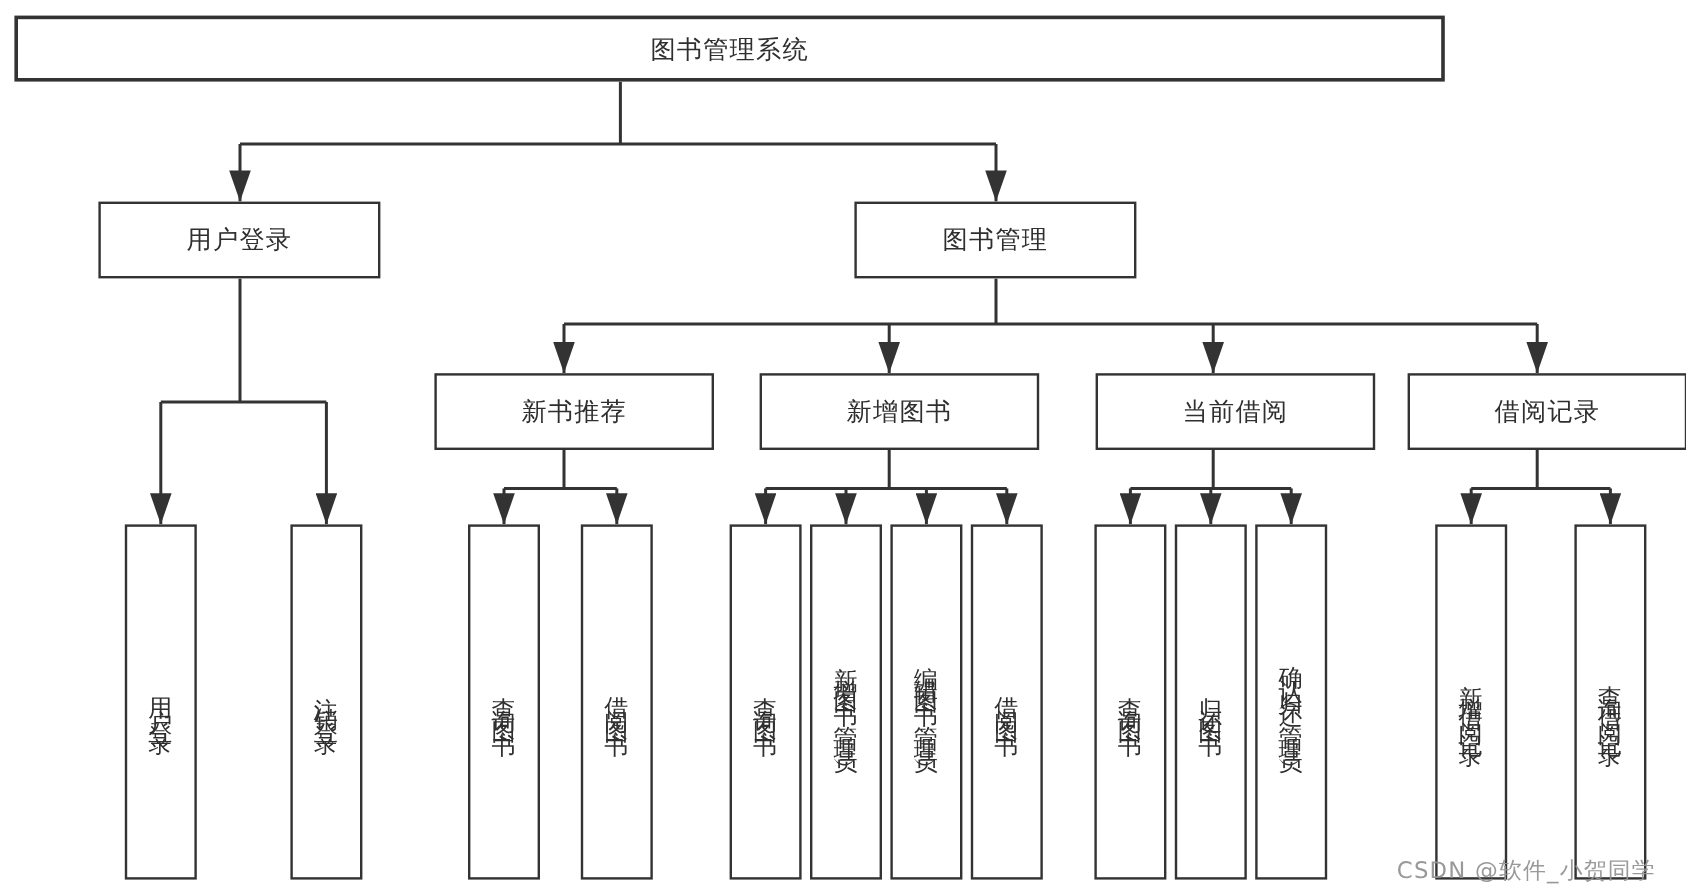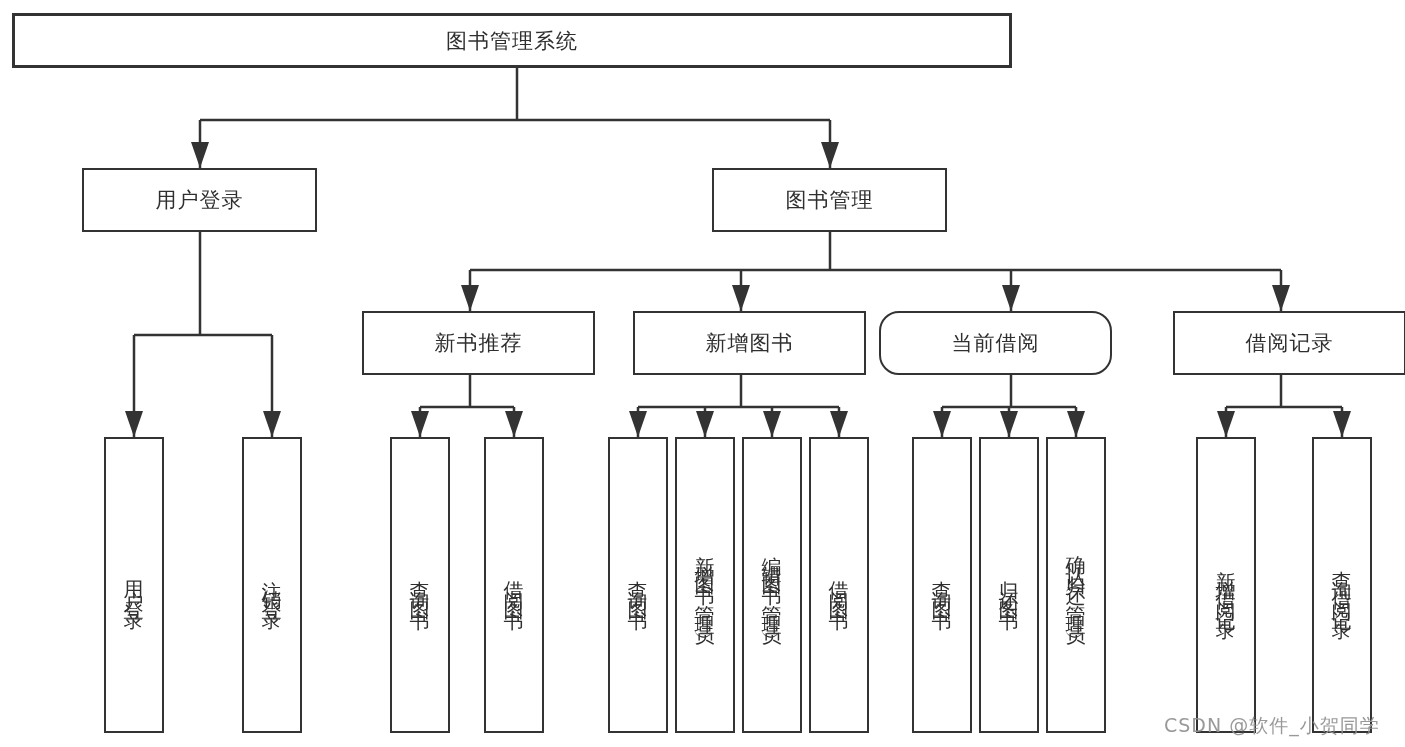--- a/index.html
+++ b/index.html
@@ -30,21 +30,21 @@
     display: flex;
     align-items: center;
     justify-content: center;
     color: #2f2f2f;
   }
   .node.h {
     font-size: 21px;
     letter-spacing: 1px;
     white-space: nowrap;
   }
-  .node.root  { left: 12px;  top: 13px;  width: 1000px; height: 55px; border-width: 3px; }
+  .node.root  { left: 12px;  top: 13px;  width: 1192px; height: 55px; border-width: 3px; }
   .node.lvl2  { top: 168px; width: 235px; height: 64px; }
   .node.lvl3  { top: 311px; width: 233px; height: 64px; }
   .node.leaf {
     top: 437px;
     width: 60px;
     height: 296px;
     writing-mode: vertical-lr;
     text-orientation: mixed;
     font-size: 20px;
     letter-spacing: 10px;
@@ -108,21 +108,21 @@
     <line x1="1342" y1="407" x2="1342" y2="437" stroke="#333333" stroke-width="2.5" marker-end="url(#arw)"></line>
   </svg>
 
   <div class="node h root">图书管理系统</div>
 
   <div class="node h lvl2" style="left:82px;">用户登录</div>
   <div class="node h lvl2" style="left:712px;">图书管理</div>
 
   <div class="node h lvl3" style="left:362px;">新书推荐</div>
   <div class="node h lvl3" style="left:633px;">新增图书</div>
-  <div class="node h lvl3" style="left:879px;border-radius:20px;">当前借阅</div>
+  <div class="node h lvl3" style="left:913px;">当前借阅</div>
   <div class="node h lvl3" style="left:1173px;">借阅记录</div>
 
   <div class="node leaf" style="left:104px;">用户登录</div>
   <div class="node leaf" style="left:242px;">注销登录</div>
 
   <div class="node leaf" style="left:390px;">查询图书</div>
   <div class="node leaf" style="left:484px;">借阅图书</div>
 
   <div class="node leaf" style="left:608px;">查询图书</div>
   <div class="node leaf" style="left:675px;">新增图书（管理员）</div>

